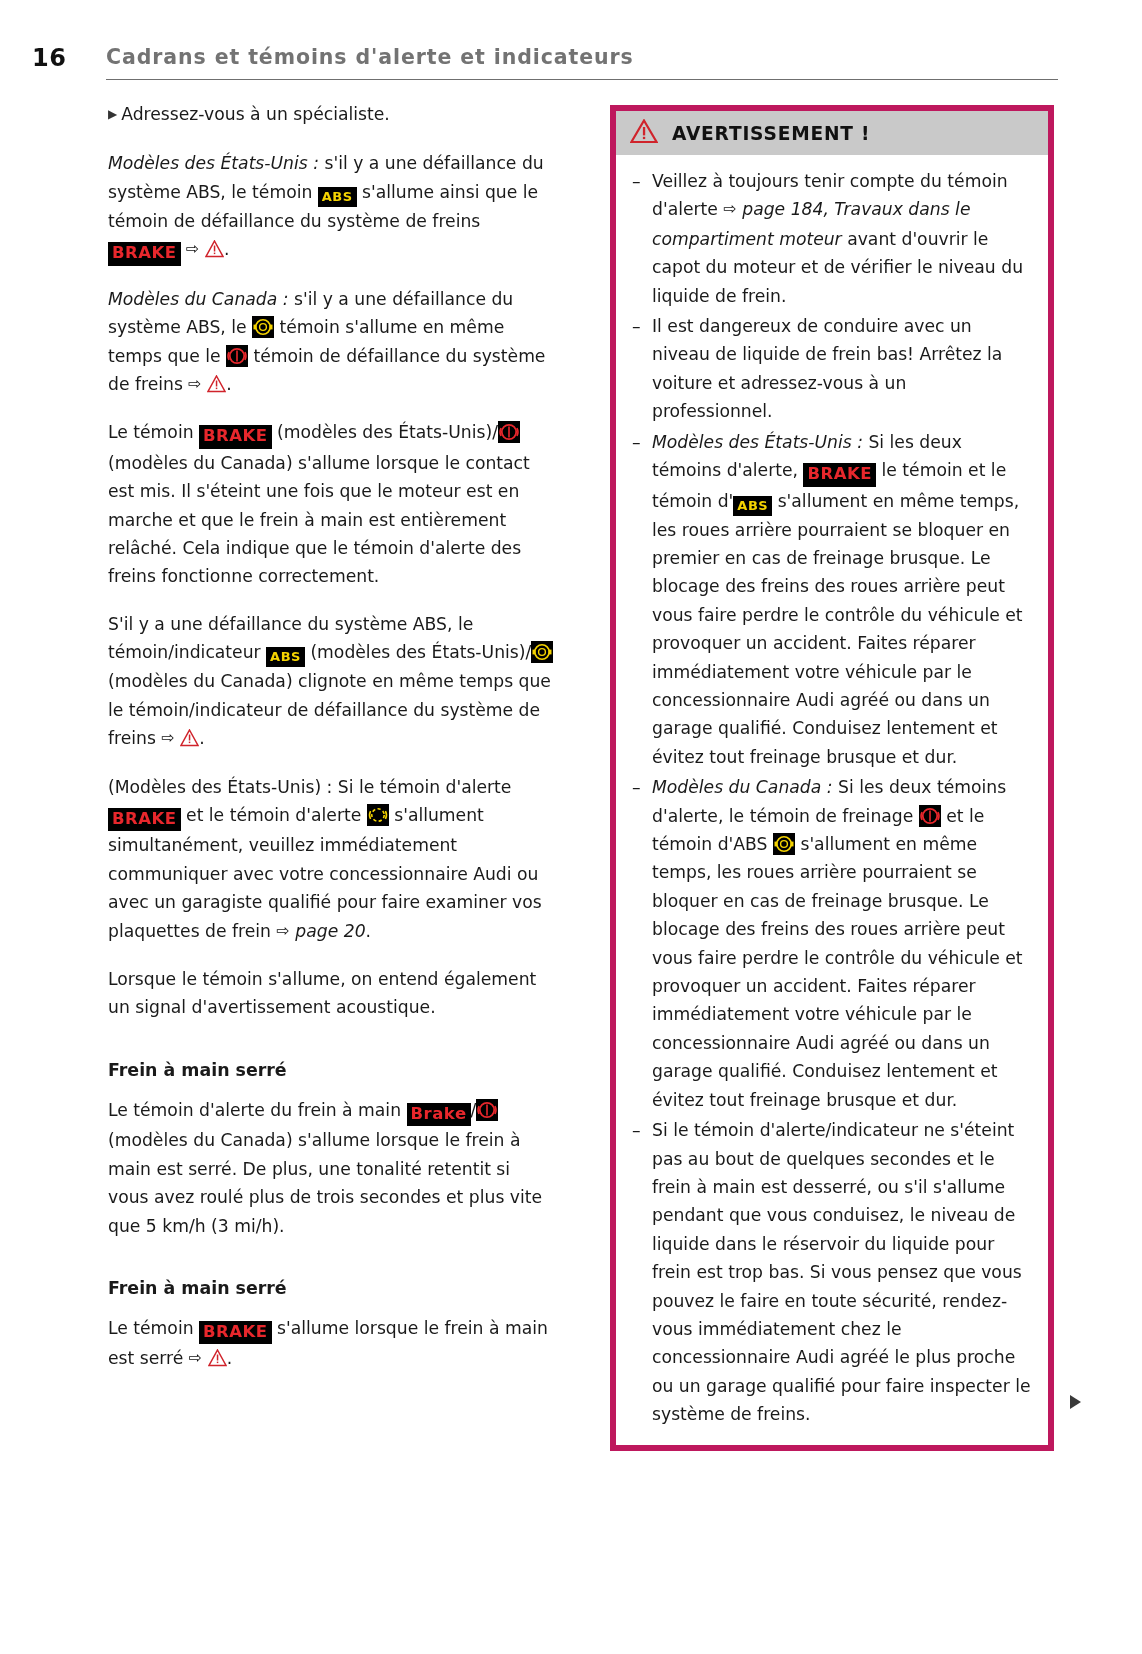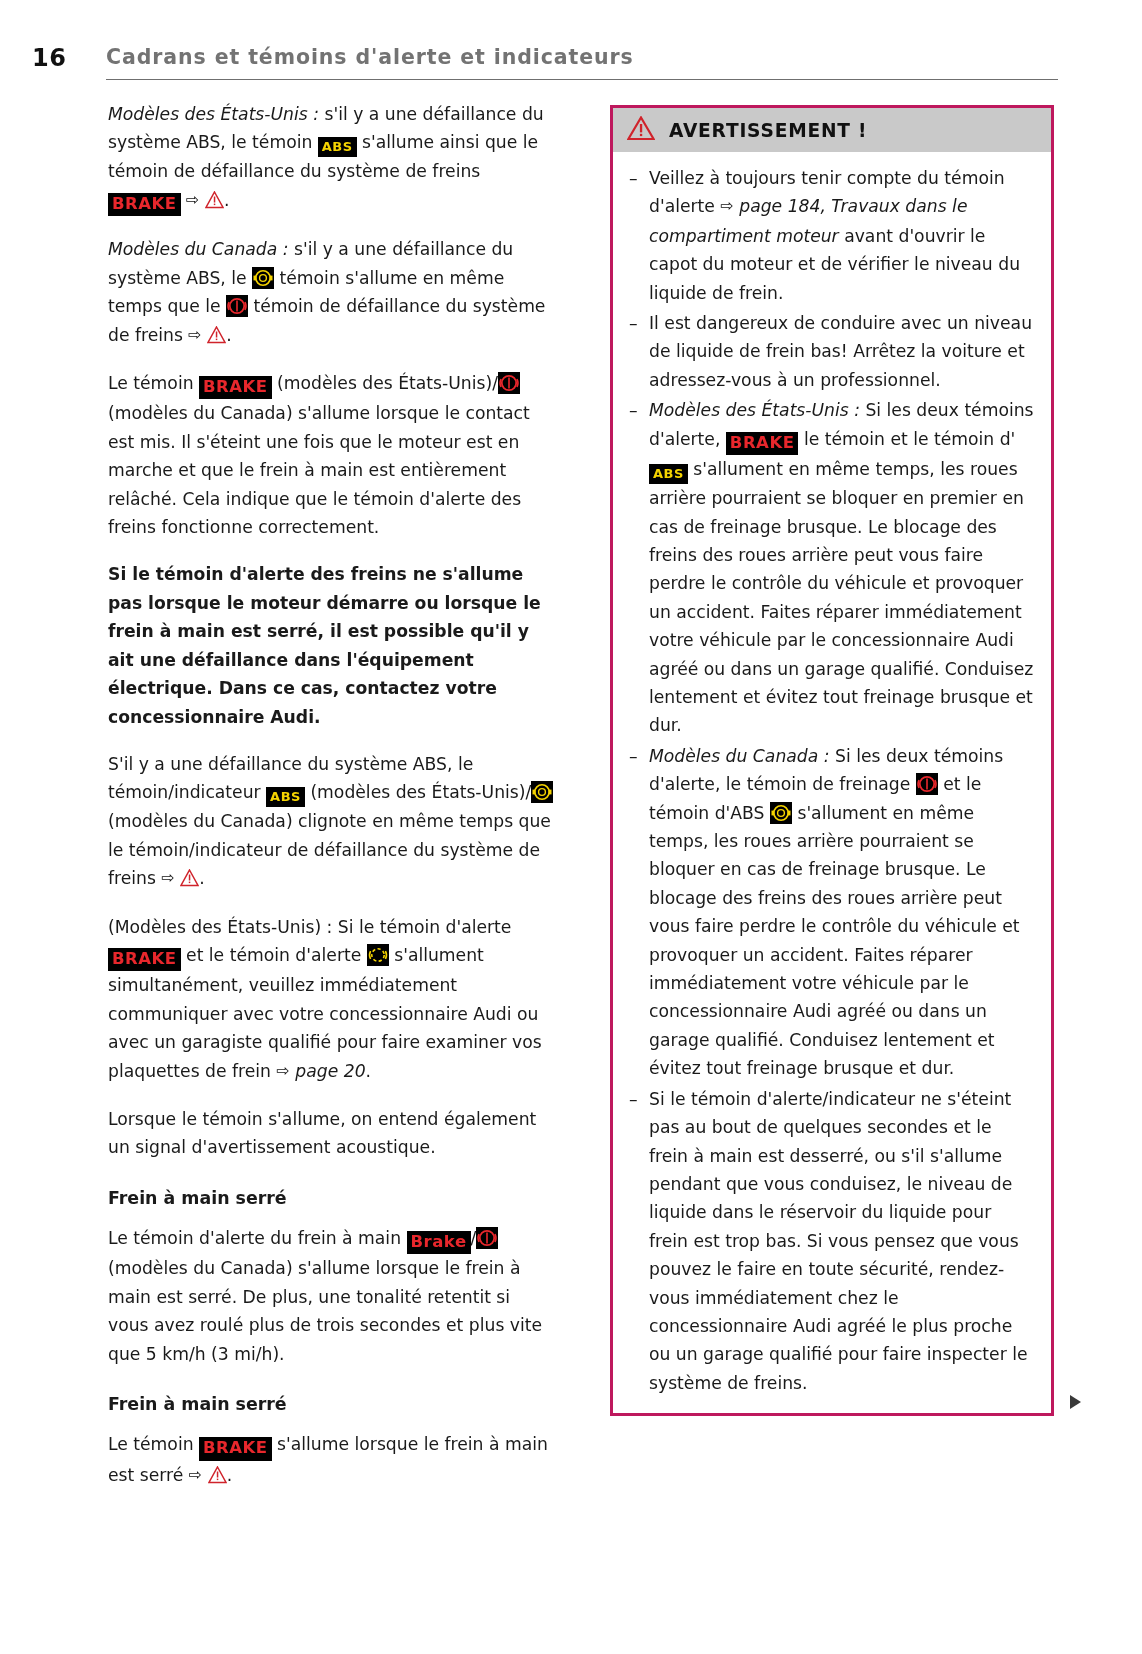--- a/index.html
+++ b/index.html
@@ -73,21 +73,21 @@
     color: #333;
     font-size: 12px;
     transform: translateY(-2px);
     margin-right: 4px;
   }
   .it { font-style: italic; }
   .bold { font-weight: bold; }
   h3.sub {
     font-size: 17.4px;
     font-weight: bold;
-    margin: 24px 0 14px 0;
+    margin: 36px 0 14px 0;
     line-height: 24px;
   }
   
   .chip {
     display: inline-block;
     vertical-align: -4px;
     line-height: 1;
     font-weight: bold;
     letter-spacing: 0.5px;
   }
@@ -134,21 +134,21 @@
     color: #111;
     display: inline-block;
     transform: translateY(-1px);
   }
   
   .warning-box {
     position: absolute;
     left: 610px;
     top: 105px;
     width: 444px;
-    border: 3px solid #be185d;
+    border: 6px solid #be185d;
     box-sizing: border-box;
     background: #fff;
   }
   .warning-head {
     background: #c9c9c9;
     height: 44px;
     display: flex;
     align-items: center;
     padding-left: 14px;
     box-sizing: border-box;
@@ -192,20 +192,23 @@
 <div class="page">
 
   <div class="header">
     <div class="page-number">16</div>
     <div class="chapter-title">Cadrans et témoins d'alerte et indicateurs</div>
     <div class="header-rule"></div>
   </div>
 
   <div class="col-left">
 
+    <p class="para">
+      <span class="bullet-arrow">▶</span><span>Adressez-vous à un spécialiste.</span>
+    </p>
 
     <p class="para">
       <span class="it">Modèles des États-Unis :</span><span> s'il y a une défaillance du système ABS, le témoin </span><span class="chip chip-abs">ABS</span><span> s'allume ainsi que le témoin de défaillance du système de freins </span><span class="chip chip-brake">BRAKE</span>
       <span class="arrow-ref">⇨</span>
       <span class="warn-tri">
         <svg width="19" height="18" viewBox="0 0 19 18">
             <polygon points="9.5,1 18,16.5 1,16.5" fill="none" stroke="#d0232b" stroke-width="1.5"></polygon>
             <rect x="8.8" y="5.5" width="1.5" height="6" fill="#d0232b"></rect>
             <rect x="8.8" y="12.6" width="1.5" height="1.5" fill="#d0232b"></rect>
           </svg>
@@ -241,21 +244,20 @@
       <span>Le témoin </span><span class="chip chip-brake">BRAKE</span><span> (modèles des États-Unis)/</span><span class="icon-sq">
         <svg width="22" height="22" viewBox="0 0 22 22">
             <circle cx="11" cy="11" r="7.2" fill="none" stroke="#e8272c" stroke-width="1.8"></circle>
             <rect x="10.2" y="5.5" width="1.6" height="11" fill="#e8272c"></rect>
             <path d="M3 7 A9 9 0 0 0 3 15" fill="none" stroke="#e8272c" stroke-width="1.6"></path>
             <path d="M19 7 A9 9 0 0 1 19 15" fill="none" stroke="#e8272c" stroke-width="1.6"></path>
           </svg>
       </span><span> (modèles du Canada) s'allume lorsque le contact est mis. Il s'éteint une fois que le moteur est en marche et que le frein à main est entièrement relâché. Cela indique que le témoin d'alerte des freins fonctionne correctement.</span>
     </p>
 
-    <p class="para bold">Si le témoin d'alerte des freins ne s'allume pas lorsque le moteur démarre ou lorsque le frein à main est serré, il est possible qu'il y ait une défaillance dans l'équipement électrique. Dans ce cas, contactez votre concessionnaire Audi.</p>
 
     <p class="para">
       <span>S'il y a une défaillance du système ABS, le témoin/indicateur </span><span class="chip chip-abs">ABS</span><span> (modèles des États-Unis)/</span><span class="icon-sq">
         <svg width="22" height="22" viewBox="0 0 22 22">
             <circle cx="11" cy="11" r="7.2" fill="none" stroke="#f5d300" stroke-width="1.6"></circle>
             <circle cx="11" cy="11" r="3.4" fill="none" stroke="#f5d300" stroke-width="1.4"></circle>
             <rect x="1.5" y="8.6" width="3" height="4.8" fill="#f5d300"></rect>
             <rect x="17.5" y="8.6" width="3" height="4.8" fill="#f5d300"></rect>
           </svg>
       </span><span> (modèles du Canada) clignote en même temps que le témoin/indicateur de défaillance du système de freins </span><span class="arrow-ref">⇨</span>

